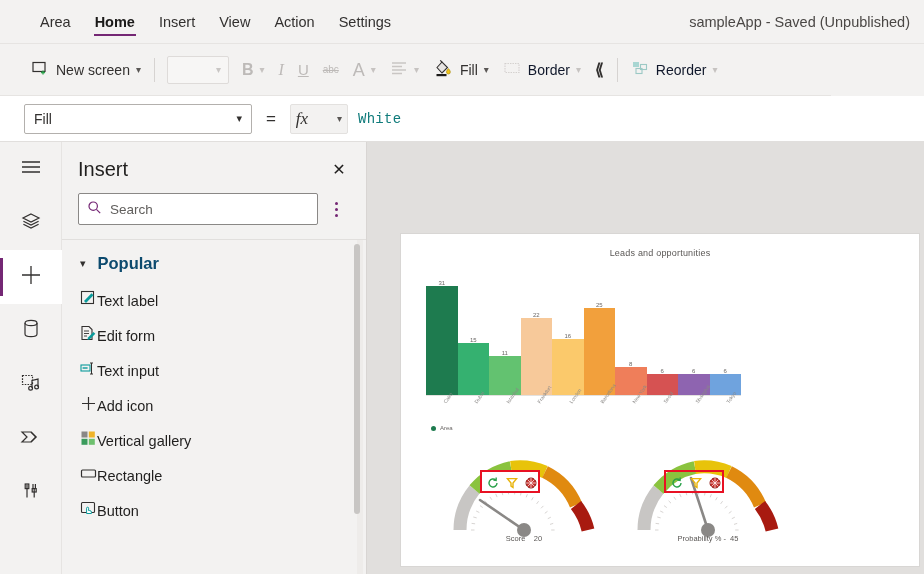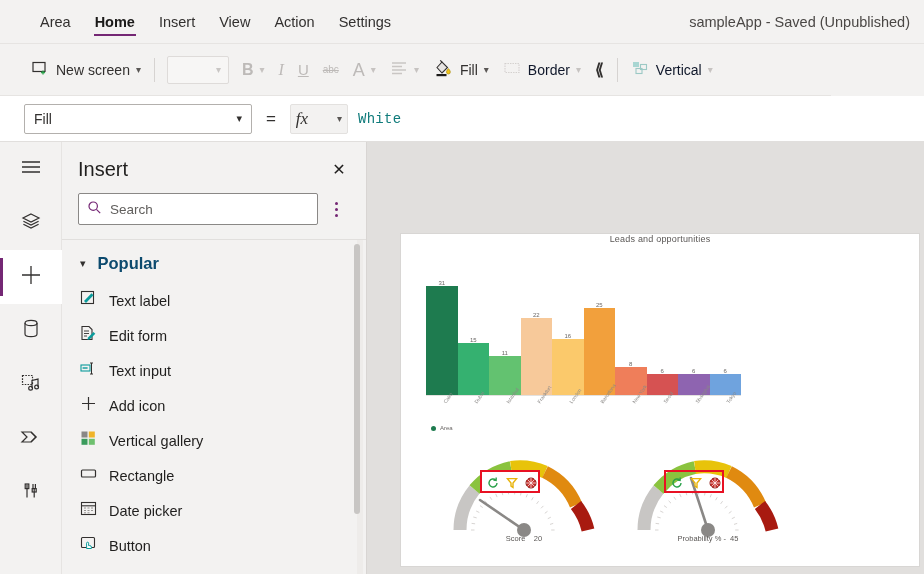--- a/index.html
+++ b/index.html
@@ -141,21 +141,21 @@
     flex: 1; overflow: hidden; position: relative;
     padding-top: 6px; background: #f3f2f1;
   }
   .group-head {
     display: flex; align-items: center; gap: 12px;
     padding: 8px 16px 10px 18px; cursor: default;
   }
   .group-head .chev { font-size: 11px; color: #32302f; }
   .group-title { font-size: 16.5px; font-weight: bold; color: #0c4a6e; }
   .litem {
-    display: flex; align-items: center; gap: 12px;
+    display: flex; align-items: center; 
     height: 35px; padding-left: 18px; cursor: default;
   }
   .litem-label { font-size: 14.5px; color: #201f1e; }
   .panel-scroll {
     position: absolute; right: 3px; top: 4px; width: 6px; height: 270px;
     background: #c8c6c4; border-radius: 3px;
   }
   .panel-track {
     position: absolute; right: 3px; top: 0; width: 6px; bottom: 0;
     background: #eeecea;
@@ -171,21 +171,21 @@
   .screen {
     position: absolute; left: 34px; top: 92px;
     width: 518px; height: 332px;
     background: #ffffff;
     box-shadow: 0 0 0 1px rgba(0,0,0,0.04);
   }
 
   
   .chart-title {
     text-align: center; font-size: 9px; color: #5a5755;
-    letter-spacing: .2px;
+    margin-top: 14px; letter-spacing: .2px;
   }
   .bars {
     position: absolute; left: 25px; top: 42px;
     width: 315px; height: 120px;
     display: flex; align-items: flex-end; gap: 0;
     border-bottom: 1px solid #e3e1df;
   }
   .barcol { flex: 1; display: flex; flex-direction: column; justify-content: flex-end; align-items: stretch; position: relative; height: 100%; }
   .barval { position: absolute; width: 100%; text-align: center; font-size: 6px; color: #6b6866; }
   .bar { width: 100%; }
@@ -318,21 +318,21 @@
     <div class="sep"></div>
 
     <div class="rb disabled">
       <span>
         <svg width="18" height="16" viewBox="0 0 18 16">
           <rect x="2" y="2" width="6" height="5" fill="#a8d6d2"></rect>
           <rect x="9.5" y="4.5" width="6" height="5" fill="none" stroke="#9cc9c5" stroke-width="1.1"></rect>
           <rect x="5" y="8.5" width="6" height="5" fill="none" stroke="#9cc9c5" stroke-width="1.1"></rect>
         </svg>
       </span>
-      <span class="rb-label">Vertical</span>
+      <span class="rb-label">Reorder</span>
       <span class="caret">▾</span>
     </div>
   </div>
 
   <div class="formulabar">
     <div class="propselect">
       <span>Fill</span>
       <span class="caret">▾</span>
     </div>
     <div class="eq">=</div>
@@ -495,30 +495,20 @@
 
       <div class="litem">
         <span>
           <svg width="17" height="17" viewBox="0 0 17 17">
             <rect x="1.5" y="5" width="14" height="7" rx="1" fill="none" stroke="#32302f" stroke-width="1.2"></rect>
           </svg>
         </span>
         <span class="litem-label">Rectangle</span>
       </div>
 
-      <div class="litem">
-        <span>
-          <svg width="17" height="17" viewBox="0 0 17 17">
-            <rect x="1.5" y="2.5" width="14" height="12" fill="none" stroke="#32302f" stroke-width="1.1"></rect>
-            <path d="M1.5 5.8h14" stroke="#32302f" stroke-width="1.1"></path>
-            <path d="M4 8h2M7.5 8h2M11 8h2M4 10.5h2M7.5 10.5h2M11 10.5h2M4 12.8h2M7.5 12.8h2" stroke="#8a8886" stroke-width=".9"></path>
-          </svg>
-        </span>
-        <span class="litem-label">Date picker</span>
-      </div>
 
       <div class="litem">
         <span>
           <svg width="17" height="17" viewBox="0 0 17 17">
             <rect x="1.5" y="2.5" width="13" height="10" rx="1" fill="none" stroke="#32302f" stroke-width="1.1"></rect>
             <path d="M6.6 13.5V8.2a1 1 0 112 0v2.4h1.2a1.6 1.6 0 011.6 1.6v1.3z" fill="#fff" stroke="#0a9b9b" stroke-width="1"></path>
           </svg>
         </span>
         <span class="litem-label">Button</span>
       </div>

